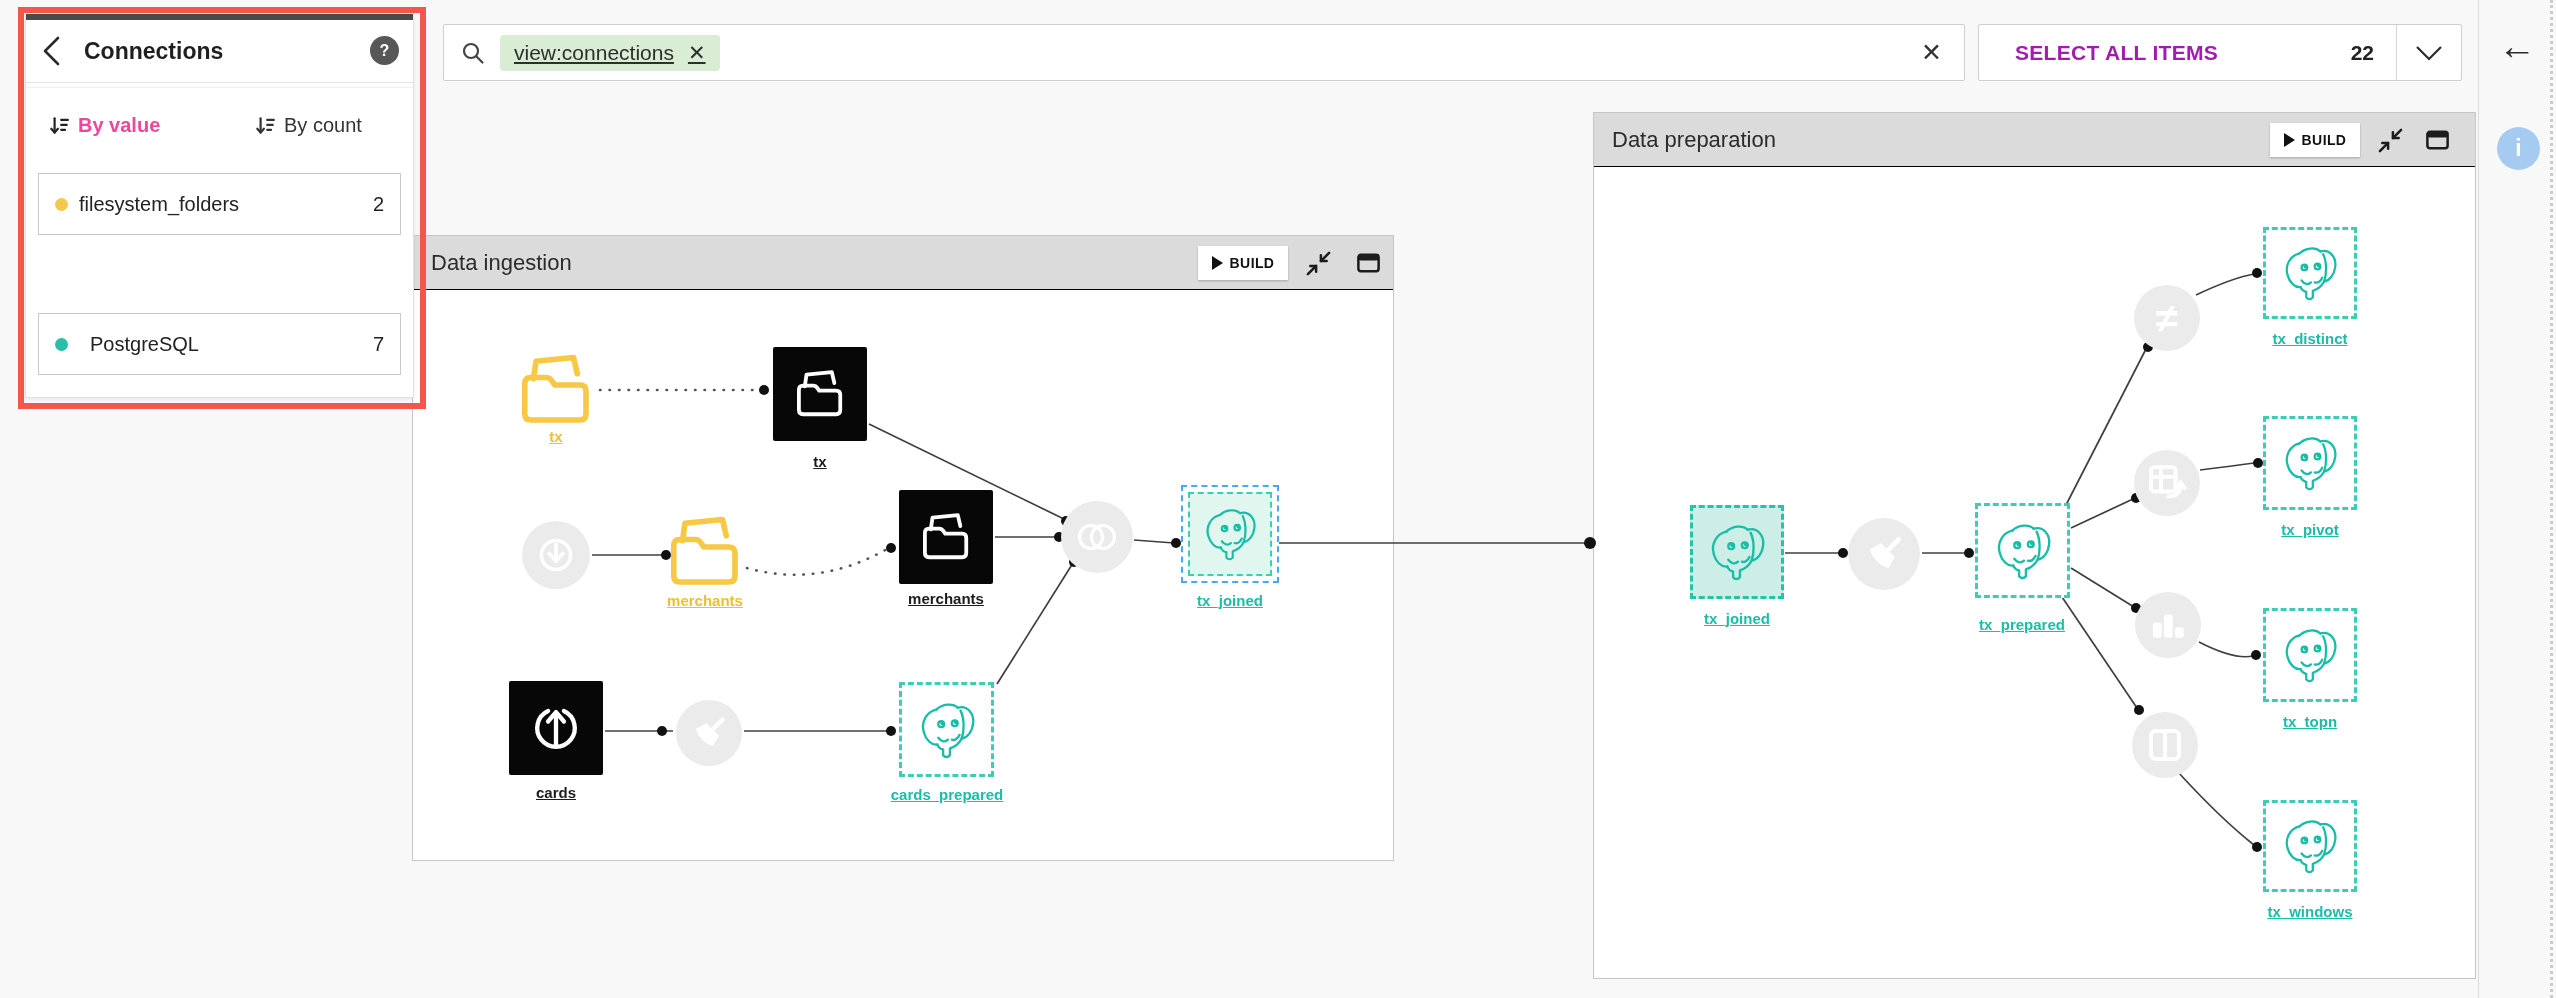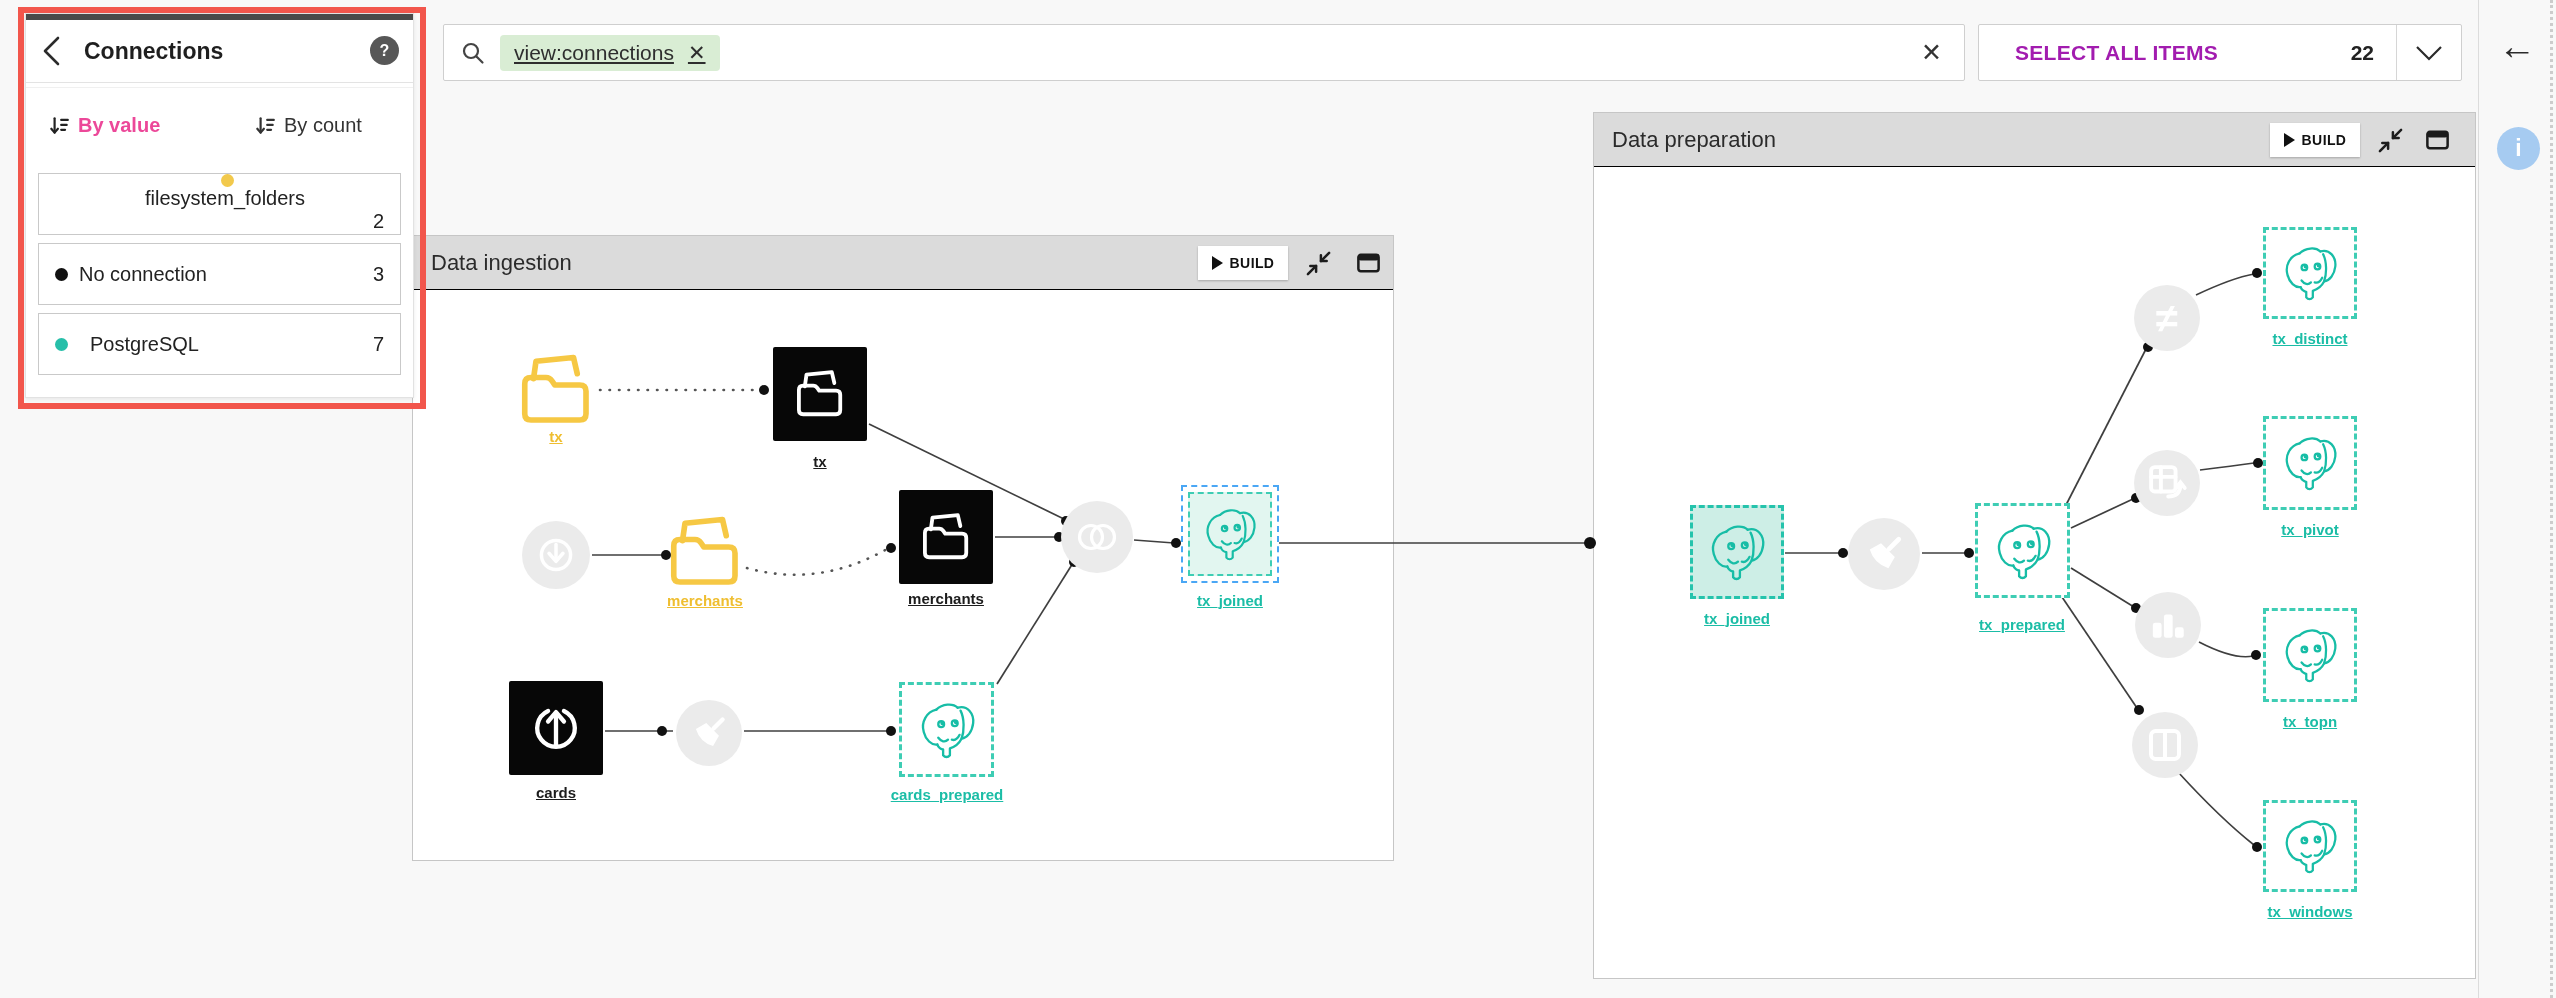--- a/index.html
+++ b/index.html
@@ -399,29 +399,24 @@
           </svg>
         <span>By value</span>
       </span>
       <span class="sortbtn count">
         <svg width="22" height="22" viewBox="0 0 20 20" style="color:#333;">
             <use href="#sym-sort"></use>
           </svg>
         <span>By count</span>
       </span>
     </div>
-    <div class="conn-item" style="top:159px;flex-direction:column;">
+    <div class="conn-item" style="top:159px;">
       <span class="conn-dot" style="background:#F2C94C;"></span>
       <span class="conn-label">filesystem_folders</span>
       <span class="conn-count">2</span>
-    </div>
-    <div class="conn-item" style="top:229px;">
-      <span class="conn-dot" style="background:#111111;"></span>
-      <span class="conn-label">No connection</span>
-      <span class="conn-count">3</span>
     </div>
     <div class="conn-item" style="top:299px;gap:11px;">
       <span class="conn-dot" style="background:#27BFA9;"></span>
       <span class="conn-label">PostgreSQL</span>
       <span class="conn-count">7</span>
     </div>
   </div>
   <div class="abs redbox"></div>
 
 </div>

